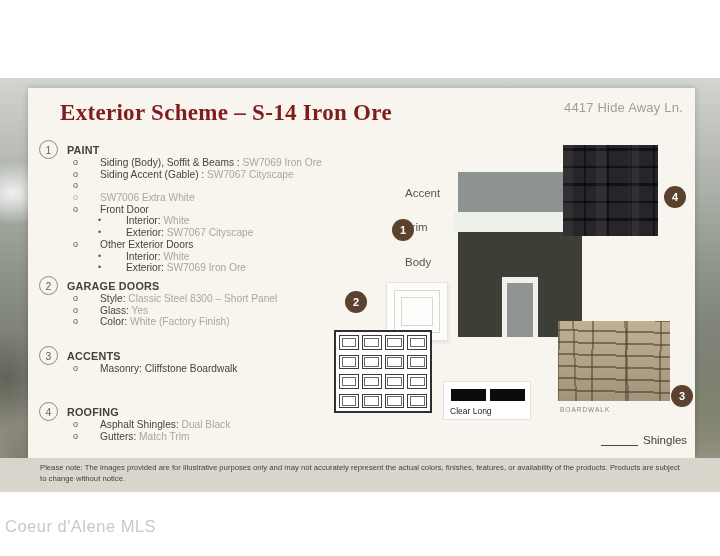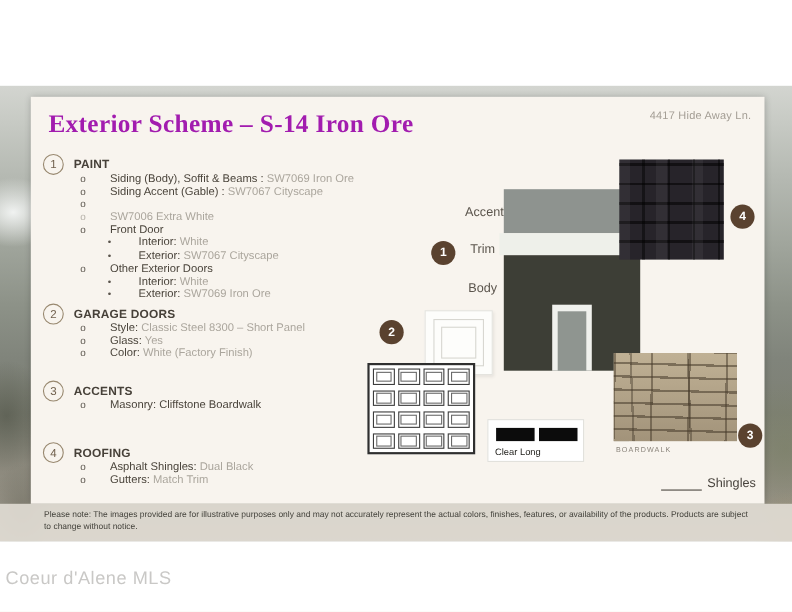--- a/index.html
+++ b/index.html
@@ -13,38 +13,38 @@
       radial-gradient(55px 70px at 6px 300px, rgba(72,76,64,.55), rgba(72,76,64,0) 72%),
       radial-gradient(40px 60px at 20px 385px, rgba(95,95,82,.45), rgba(95,95,82,0) 70%),
       radial-gradient(65px 85px at 714px 330px, rgba(120,128,98,.5), rgba(120,128,98,0) 72%),
       radial-gradient(45px 55px at 716px 405px, rgba(165,148,112,.5), rgba(165,148,112,0) 70%),
       linear-gradient(180deg,#d3d5d0 0%,#c7cac4 8%,#b5b9b2 20%,#a0a59c 35%,#8d9288 48%,#80847b 60%,#7e8074 72%,#8c897d 84%,#9a9589 94%,#a59f94 100%);
   }
 
   
   .card{left:28px;top:88px;width:667px;height:370px;background:#f8f4ee;box-shadow:0 0 6px rgba(0,0,0,.22);}
 
-  .title{left:44px;top:100px;font-family:"Liberation Serif",serif;font-weight:bold;font-size:23px;letter-spacing:.3px;color:#a21caf;}
-  .address{right:37px;top:100px;font-size:10px;color:#a39d94;letter-spacing:.2px;}
+  .title{left:60px;top:100px;font-family:"Liberation Serif",serif;font-weight:bold;font-size:23px;letter-spacing:.3px;color:#7f1d1d;}
+  .address{right:37px;top:100px;font-size:13px;color:#a39d94;letter-spacing:.2px;}
 
   
   .sec{left:39px;width:430px;}
   .sec-head{display:flex;align-items:center;height:19px;gap:9px;}
   .ncircle{width:17px;height:17px;border:1px solid #98886f;border-radius:50%;color:#70604d;font-size:10.5px;display:flex;align-items:center;justify-content:center;flex:0 0 auto;}
   .sec-head b{font-size:10.8px;font-weight:bold;color:#474139;letter-spacing:.2px;}
   .list{margin-top:-2px;}
   .li{position:relative;height:11.7px;line-height:11.7px;font-size:10.2px;color:#4a443b;padding-left:61px;white-space:nowrap;}
   .li .blt{position:absolute;left:34px;font-style:normal;font-size:9px;color:#5a544c;}
   .li.l2{padding-left:87px;}
   .li.l2 .blt{left:59px;font-size:9px;}
   .li .val{color:#aba69d;text-align:center;}
   .li .blt.muted{color:#b5b0a8;}
 
   
-  .swlabel{font-size:11.5px;color:#5b554d;text-align:right;}
+  .swlabel{font-size:11.5px;color:#5b554d;}
   .badge{width:22px;height:22px;border-radius:50%;background:#5a422f;color:#ffffff;font-size:11px;font-weight:bold;display:flex;align-items:center;justify-content:center;}
 
   
   .sw-accent{left:458px;top:172px;width:124px;height:40px;background:#8e938f;}
   .sw-trim{left:454px;top:212px;width:133px;height:20px;background:#eef0ea;}
   .sw-body{left:458px;top:232px;width:124px;height:105px;background:#3d3e36;}
   .doorframe{left:502px;top:277px;width:36px;height:60px;background:#f0f1ed;}
   .doorinner{left:507px;top:283px;width:26px;height:54px;background:#8f9590;}
 
   

